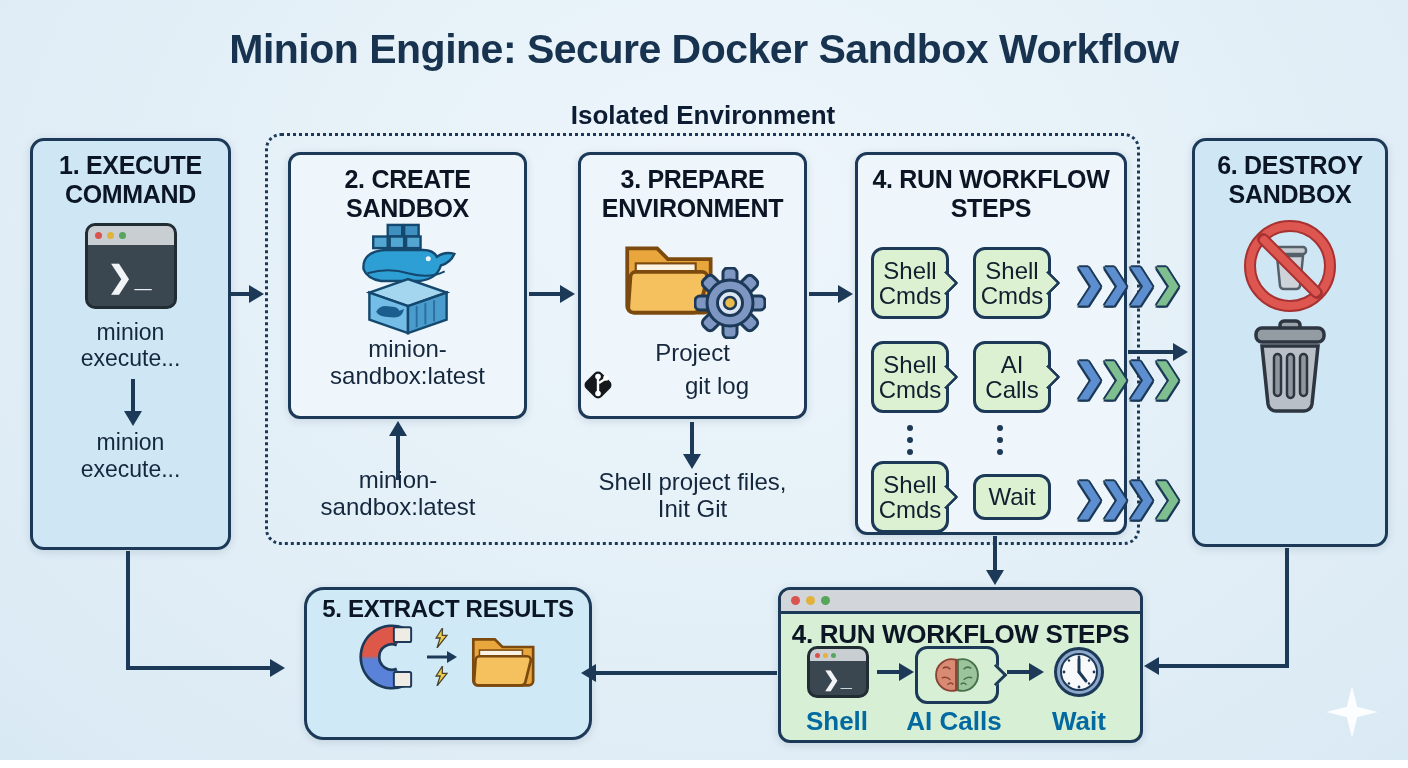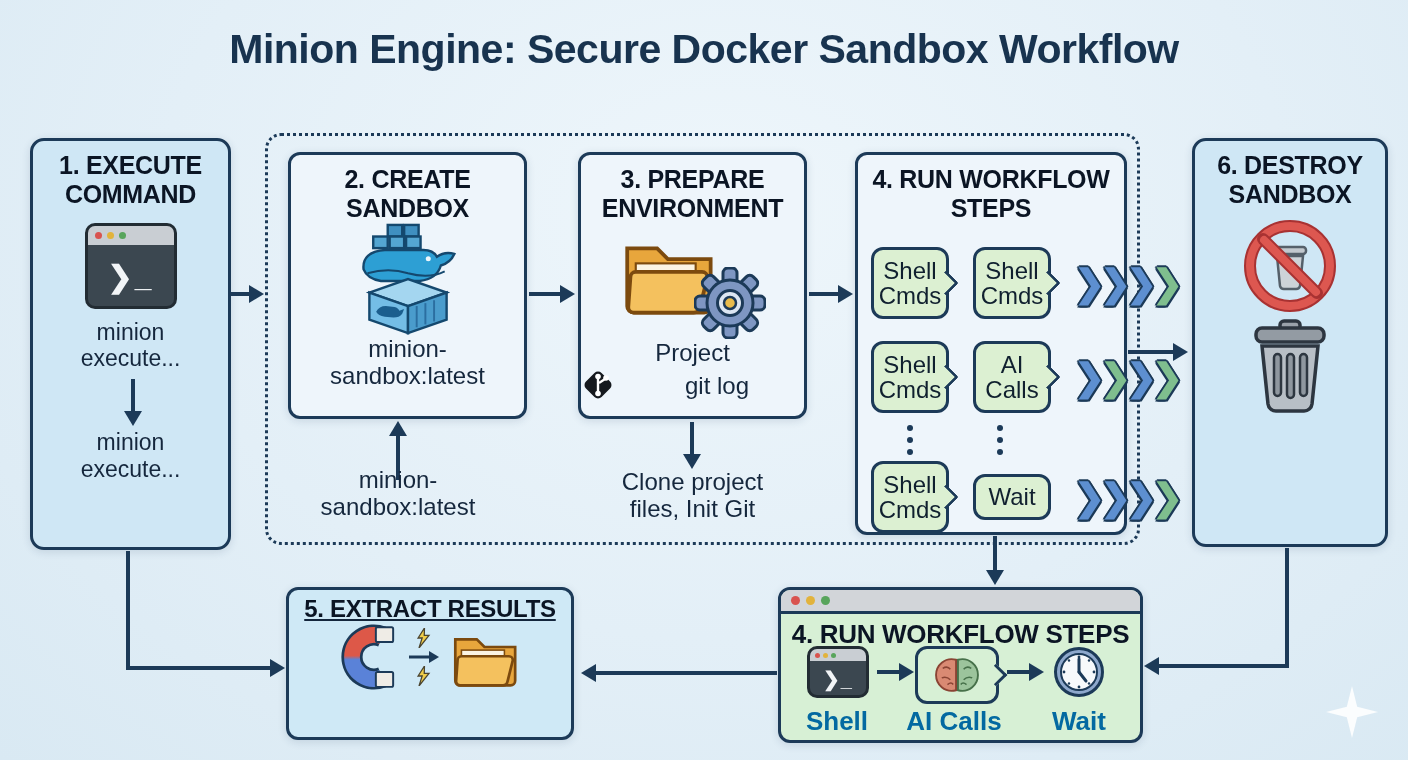--- a/index.html
+++ b/index.html
@@ -75,20 +75,21 @@
   .sparkle{position:absolute; left:1326px; top:686px; width:52px; height:52px; background:rgba(255,255,255,.88);
            clip-path:polygon(50% 0,60% 40%,100% 50%,60% 60%,50% 100%,40% 60%,0 50%,40% 40%); filter:blur(.4px);}
   .icon-center{display:block; margin:0 auto;}
 </style>
 </head>
 <body>
 
 <div id="canvas">
 
   <div class="page-title">Minion Engine: Secure Docker Sandbox Workflow</div>
+  <div class="env-label">Isolated Environment</div>
   <div class="env"></div>
 
   <div class="node blue" style="left:30px; top:138px; width:201px; height:412px;">
     <h3>1. EXECUTE COMMAND</h3>
     <div class="term term-lg">
       <div class="term-bar">
         <span class="dot red"></span>
         <span class="dot yel"></span>
         <span class="dot grn"></span>
       </div>
@@ -161,21 +162,21 @@
         <circle cx="17" cy="8.5" r="2.8" fill="#fff"></circle>
         <circle cx="17" cy="25.5" r="2.8" fill="#fff"></circle>
         <circle cx="25" cy="10" r="2.8" fill="#fff"></circle>
       </svg>
       <span class="body-label">git log</span>
     </div>
   </div>
 
   <div class="vline" style="left:690px; top:422px; height:36px;"></div>
   <div class="ah d" style="left:683px; top:454px;"></div>
-  <div class="body-label" style="position:absolute; left:595px; top:468px; width:195px;">Clone project files, Init Git</div>
+  <div class="body-label" style="position:absolute; left:595px; top:468px; width:195px;">Shell project files, Init Git</div>
 
   <div class="node lite" style="left:855px; top:152px; width:272px; height:383px; border-radius:12px;">
     <h3>4. RUN WORKFLOW STEPS</h3>
     <div class="brow" style="top:92px;">
       <div class="bubble tail">Shell Cmds</div>
       <div class="bubble tail" style="margin-left:12px;">Shell Cmds</div>
       <div class="chevs">
           <span class="chev">❯</span>
           <span class="chev">❯</span>
           <span class="chev">❯</span>
@@ -231,21 +232,21 @@
         <rect x="33" y="2" width="20" height="9" rx="4" fill="#9aa2aa"></rect>
         <rect x="9" y="9" width="68" height="14" rx="6" fill="#939ba3"></rect>
         <path d="M15,27 h56 l-6,58 a8,8 0 0 1 -8,7 h-28 a8,8 0 0 1 -8,-7 z" fill="#b8bfc6"></path>
         <rect x="27" y="35" width="7" height="42" rx="3.5" fill="#8f979f" stroke-width="2.5"></rect>
         <rect x="40" y="35" width="7" height="44" rx="3.5" fill="#8f979f" stroke-width="2.5"></rect>
         <rect x="53" y="35" width="7" height="42" rx="3.5" fill="#8f979f" stroke-width="2.5"></rect>
       </g>
     </svg>
   </div>
 
-  <div class="node blue" style="left:286px; top:587px; width:288px; height:153px; background:#cfe9f6; border-radius:12px;text-decoration:underline;">
+  <div class="node blue" style="left:304px; top:587px; width:288px; height:153px; background:#cfe9f6; border-radius:20px;">
     <h3 style="margin-top:5px; font-size:24px;">5. EXTRACT RESULTS</h3>
     <div style="display:flex; align-items:center; justify-content:center; gap:8px; margin-top:1px;">
       <svg width="66" height="66" viewBox="0 0 80 84">
         <defs>
           <linearGradient id="mg" x1="0" y1="0" x2="0" y2="1">
             <stop offset="0" stop-color="#dd5848"></stop>
               <stop offset="0.47" stop-color="#dd5848"></stop>
             <stop offset="0.56" stop-color="#5a82d8"></stop>
               <stop offset="1" stop-color="#5a82d8"></stop>
           </linearGradient>

